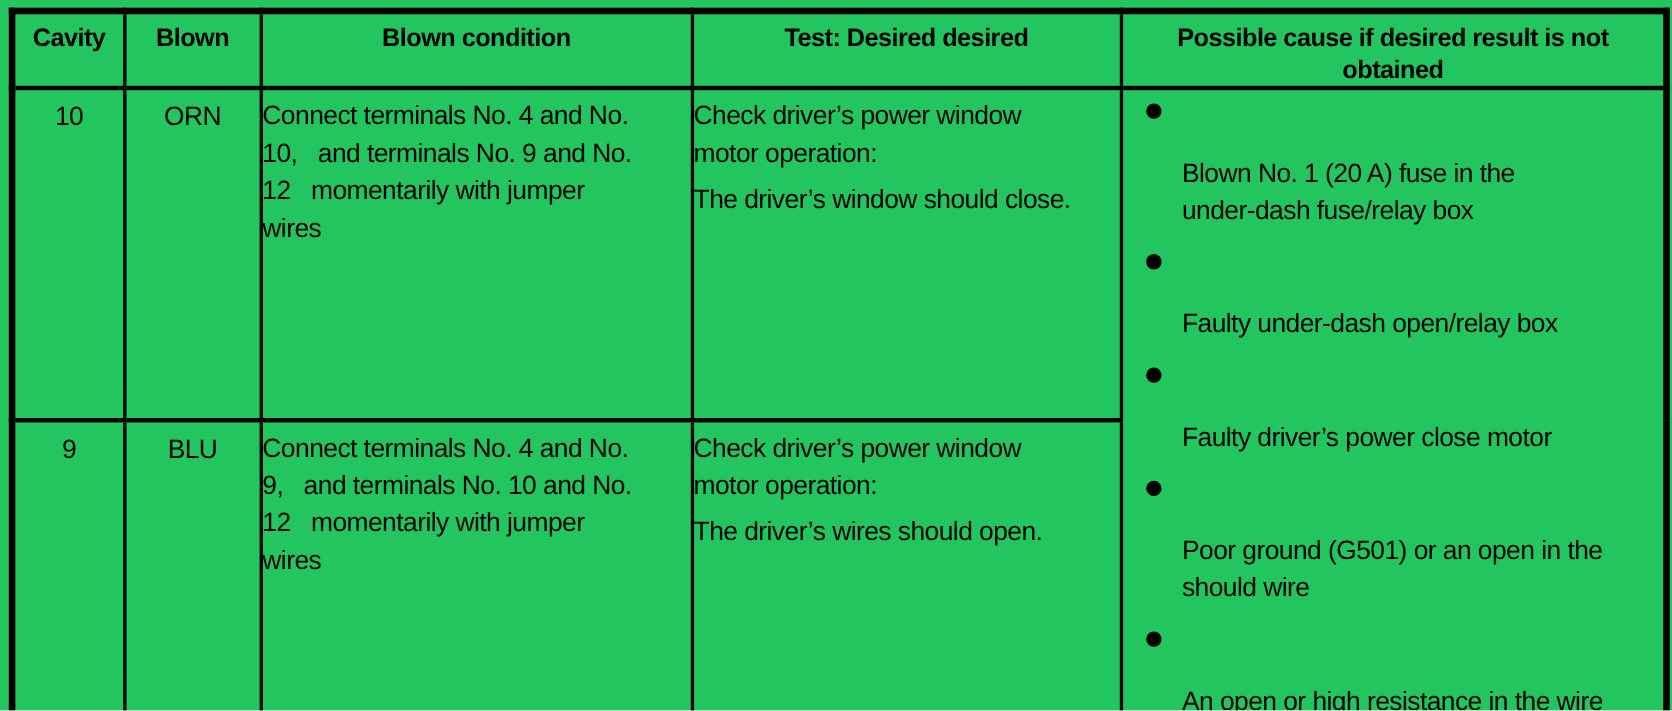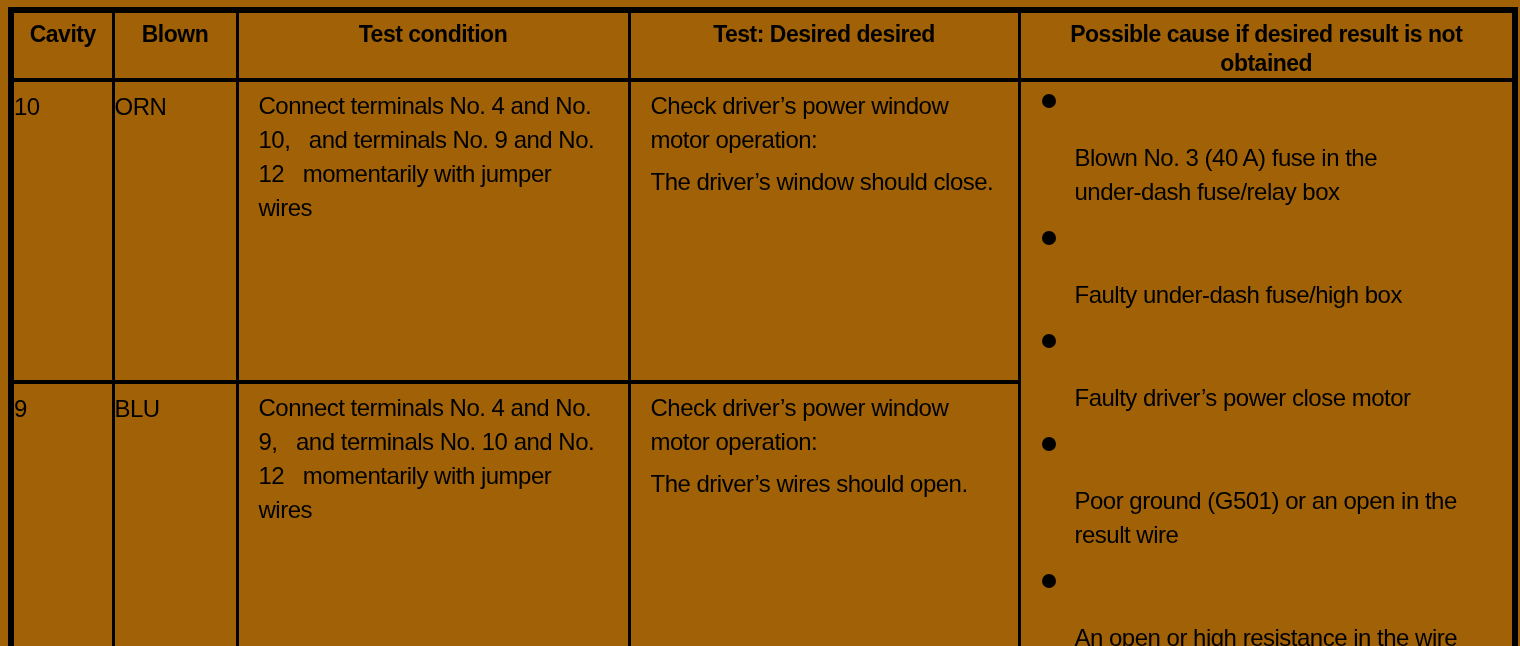--- a/index.html
+++ b/index.html
@@ -4,21 +4,21 @@
 <style>
   html, body {
     margin: 0;
     padding: 0;
     background: #ffffff;
   }
   .page {
     position: relative;
     width: 1520px;
     height: 646px;
-    background: #a16207;
+    background: #22c55e;
     color: #000000;
     font-family: "Liberation Sans", sans-serif;
     overflow: hidden;
   }
   table.spec-table {
     position: absolute;
     left: 8px;
     top: 7px;
     width: 1504px;
     border-collapse: collapse;
@@ -40,30 +40,31 @@
     font-weight: bold;
     letter-spacing: -0.5px;
     line-height: 29px;
     text-align: center;
     white-space: pre-line;
   }
   tr.data-row-1 { height: 281px; }
   tr.data-row-1 td { border-bottom-width: 4px; }
   tr.data-row-2 { height: 277px; }
   td.center-cell {
+    text-align: center;
     padding-top: 8px;
   }
   .body-text {
     font-size: 24px;
     letter-spacing: -0.5px;
     line-height: 34px;
     white-space: pre;
   }
   td.text-cell {
-    padding: 7px 0 0 20px;
+    padding: 7px 0 0 0;
   }
   .result-final {
     margin-top: 8px;
   }
   td.causes-cell {
     padding: 12px 0 0 21px;
   }
   .cause-dot {
     width: 14px;
     height: 14px;
@@ -89,21 +90,21 @@
       <col style="width:102px">
       <col style="width:124px">
       <col style="width:392px">
       <col style="width:390px">
       <col style="width:496px">
     </colgroup>
     <tbody>
         <tr>
       <th>Cavity</th>
       <th>Blown</th>
-      <th>Test condition</th>
+      <th>Blown condition</th>
       <th>Test: Desired desired</th>
       <th>Possible cause if desired result is not
 obtained</th>
     </tr>
     <tr class="data-row-1">
       <td class="center-cell">
         <div class="body-text">10</div>
       </td>
       <td class="center-cell">
         <div class="body-text">ORN</div>
@@ -115,35 +116,35 @@
 wires</div>
       </td>
       <td class="text-cell">
         <div class="body-text">Check driver’s power window
 motor operation:</div>
         <div class="body-text result-final">The driver’s window should close.</div>
       </td>
       <td class="causes-cell" rowspan="2">
         <div class="cause-item">
           <div class="cause-dot"></div>
-          <div class="cause-text">Blown No. 3 (40 A) fuse in the
+          <div class="cause-text">Blown No. 1 (20 A) fuse in the
 under-dash fuse/relay box</div>
         </div>
         <div class="cause-item">
           <div class="cause-dot"></div>
-          <div class="cause-text">Faulty under-dash fuse/high box</div>
+          <div class="cause-text">Faulty under-dash open/relay box</div>
         </div>
         <div class="cause-item">
           <div class="cause-dot"></div>
           <div class="cause-text">Faulty driver’s power close motor</div>
         </div>
         <div class="cause-item">
           <div class="cause-dot"></div>
           <div class="cause-text">Poor ground (G501) or an open in the
-result wire</div>
+should wire</div>
         </div>
         <div class="cause-item">
           <div class="cause-dot"></div>
           <div class="cause-text">An open or high resistance in the wire</div>
         </div>
       </td>
     </tr>
     <tr class="data-row-2">
       <td class="center-cell">
         <div class="body-text">9</div>

